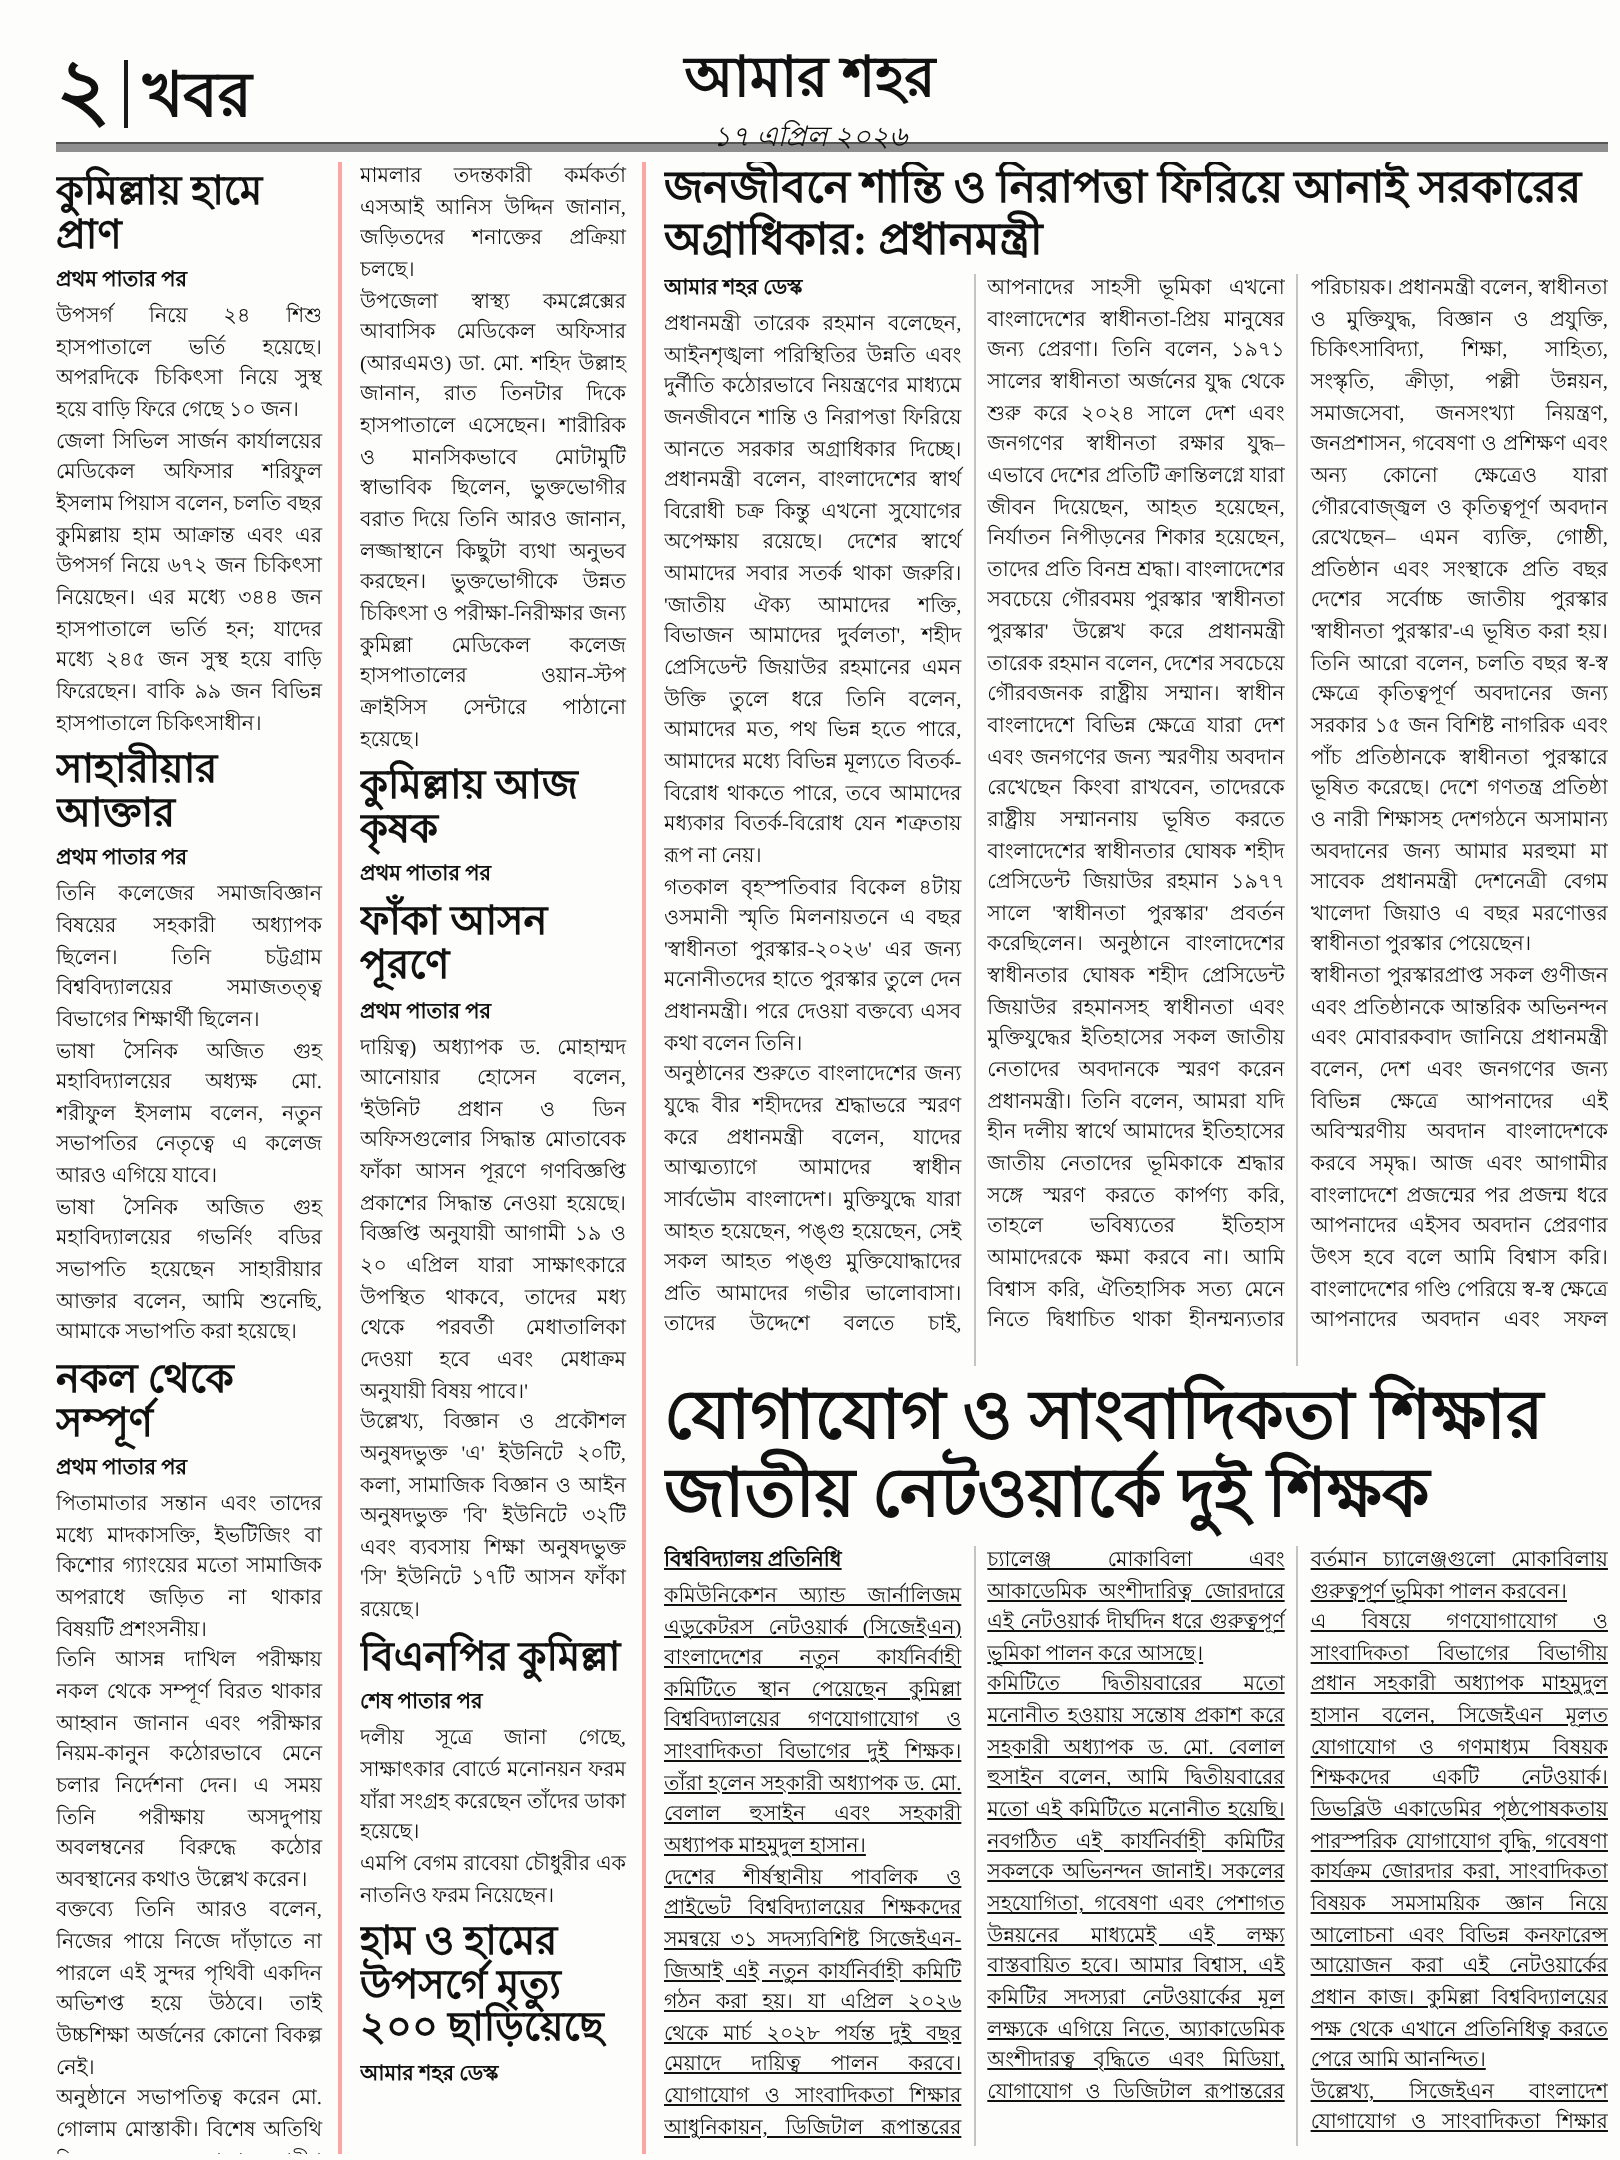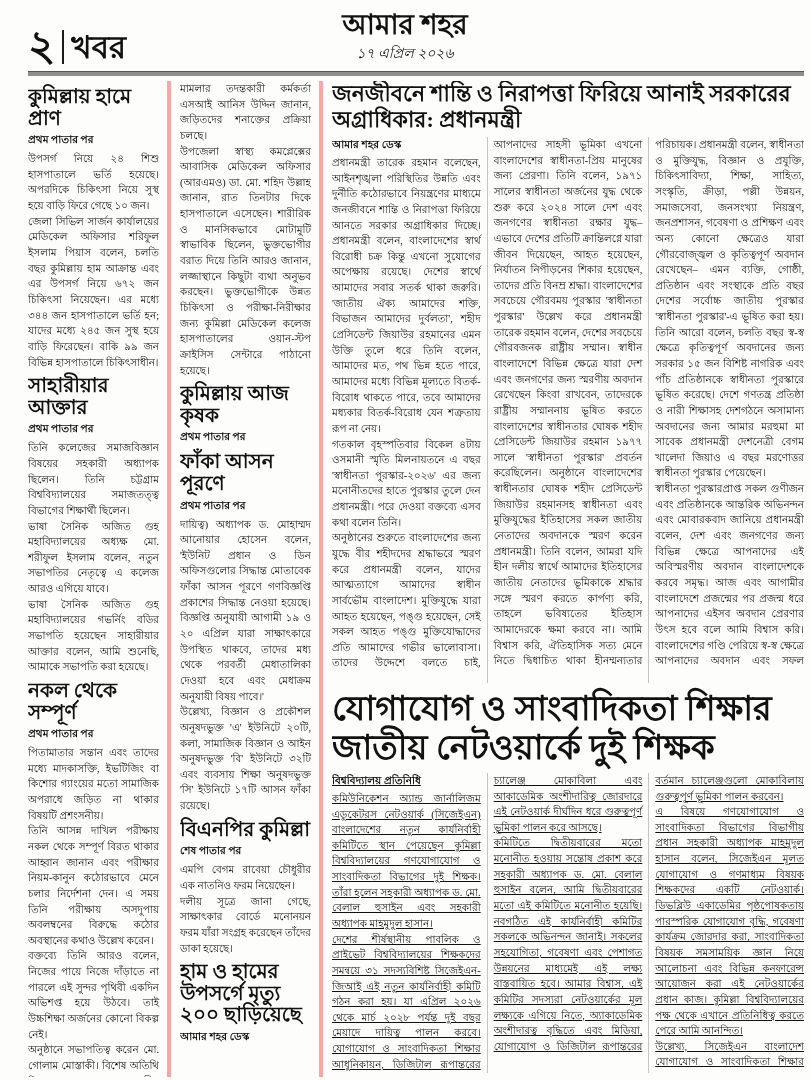--- a/index.html
+++ b/index.html
@@ -5,27 +5,27 @@
   html,body{margin:0;padding:0;background:#e8e8e8;}
   .page{width:810px;height:1080px;margin:0 auto;background:#fdfdfc;color:#111;
         font-family:"Liberation Serif","DejaVu Serif",serif;position:relative;overflow:hidden;box-sizing:border-box;}
   
   .header{position:relative;height:68px;padding:8px 6px 0 28px;box-sizing:border-box;}
   .section-block{position:absolute;left:28px;bottom:2px;display:flex;align-items:center;gap:7px;}
   .page-num{font-size:42px;font-weight:bold;line-height:.9;}
   .header-vbar{width:2px;height:34px;background:#1a1a1a;}
   .section-name{font-size:31px;font-weight:bold;line-height:1;}
   .masthead-block{position:absolute;left:0;right:0;top:10px;text-align:center;}
-  .masthead{font-size:28px;font-weight:bold;line-height:1.05;}
+  .masthead{font-size:28px;font-weight:bold;line-height:1.05;margin-top:15px;}
   .dateline{font-size:14px;margin-top:3px;font-style:italic;}
   .rule{height:4px;background:#8f8f8f;border-top:1px solid #555;margin:3px 6px 5px 28px;}
   
   .content{display:grid;grid-template-columns:152px 152px 1fr;padding:0 6px 0 28px;
            height:996px;box-sizing:border-box;overflow:hidden;}
-  .side-col{border-right:4px solid #fca5a5;padding-right:8px;margin-right:9px;overflow:hidden;}
+  .side-col{border-right:2px solid #fca5a5;padding-right:8px;margin-right:9px;overflow:hidden;}
   
   .article h3{font-size:20px;font-weight:bold;line-height:1.08;margin:5px 0 3px;}
   .kicker{font-size:10.5px;font-weight:bold;margin:0 0 2px;}
   .byline{font-size:10.5px;font-weight:bold;margin:0 0 2px;}
   .article p, .flow p{font-size:10.3px;line-height:1.52;text-align:justify;margin:0;}
   
   .main-area{overflow:hidden;}
   .main-headline{font-size:22px;font-weight:bold;line-height:1.16;margin:0 0 5px;}
   .bottom-headline{font-size:34px;font-weight:bold;line-height:1.16;margin:6px 0 5px;}
   .flow{columns:3;column-gap:13px;column-rule:1px solid #c4c4c4;overflow:hidden;
@@ -89,22 +89,22 @@
         </article>
         <article class="article">
           <h3>ফাঁকা আসন পূরণে</h3>
           <div class="kicker">প্রথম পাতার পর</div>
           <p>দায়িত্ব) অধ্যাপক ড. মোহাম্মদ আনোয়ার হোসেন বলেন, 'ইউনিট প্রধান ও ডিন অফিসগুলোর সিদ্ধান্ত মোতাবেক ফাঁকা আসন পূরণে গণবিজ্ঞপ্তি প্রকাশের সিদ্ধান্ত নেওয়া হয়েছে। বিজ্ঞপ্তি অনুযায়ী আগামী ১৯ ও ২০ এপ্রিল যারা সাক্ষাৎকারে উপস্থিত থাকবে, তাদের মধ্য থেকে পরবর্তী মেধাতালিকা দেওয়া হবে এবং মেধাক্রম অনুযায়ী বিষয় পাবে।'</p>
           <p>উল্লেখ্য, বিজ্ঞান ও প্রকৌশল অনুষদভুক্ত 'এ' ইউনিটে ২০টি, কলা, সামাজিক বিজ্ঞান ও আইন অনুষদভুক্ত 'বি' ইউনিটে ৩২টি এবং ব্যবসায় শিক্ষা অনুষদভুক্ত 'সি' ইউনিটে ১৭টি আসন ফাঁকা রয়েছে।</p>
         </article>
         <article class="article">
           <h3>বিএনপির কুমিল্লা</h3>
           <div class="kicker">শেষ পাতার পর</div>
+          <p>দলীয় সূত্রে জানা গেছে, সাক্ষাৎকার বোর্ডে মনোনয়ন ফরম যাঁরা সংগ্রহ করেছেন তাঁদের ডাকা হয়েছে।</p>
           <p>এমপি বেগম রাবেয়া চৌধুরীর এক নাতনিও ফরম নিয়েছেন।</p>
-          <p>দলীয় সূত্রে জানা গেছে, সাক্ষাৎকার বোর্ডে মনোনয়ন ফরম যাঁরা সংগ্রহ করেছেন তাঁদের ডাকা হয়েছে।</p>
         </article>
         <article class="article">
           <h3>হাম ও হামের উপসর্গে মৃত্যু ২০০ ছাড়িয়েছে</h3>
           <div class="byline">আমার শহর ডেস্ক</div>
         </article>
       </div>
 
     <div class="main-area">
 
       <h1 class="main-headline">জনজীবনে শান্তি ও নিরাপত্তা ফিরিয়ে আনাই সরকারের অগ্রাধিকার: প্রধানমন্ত্রী</h1>

